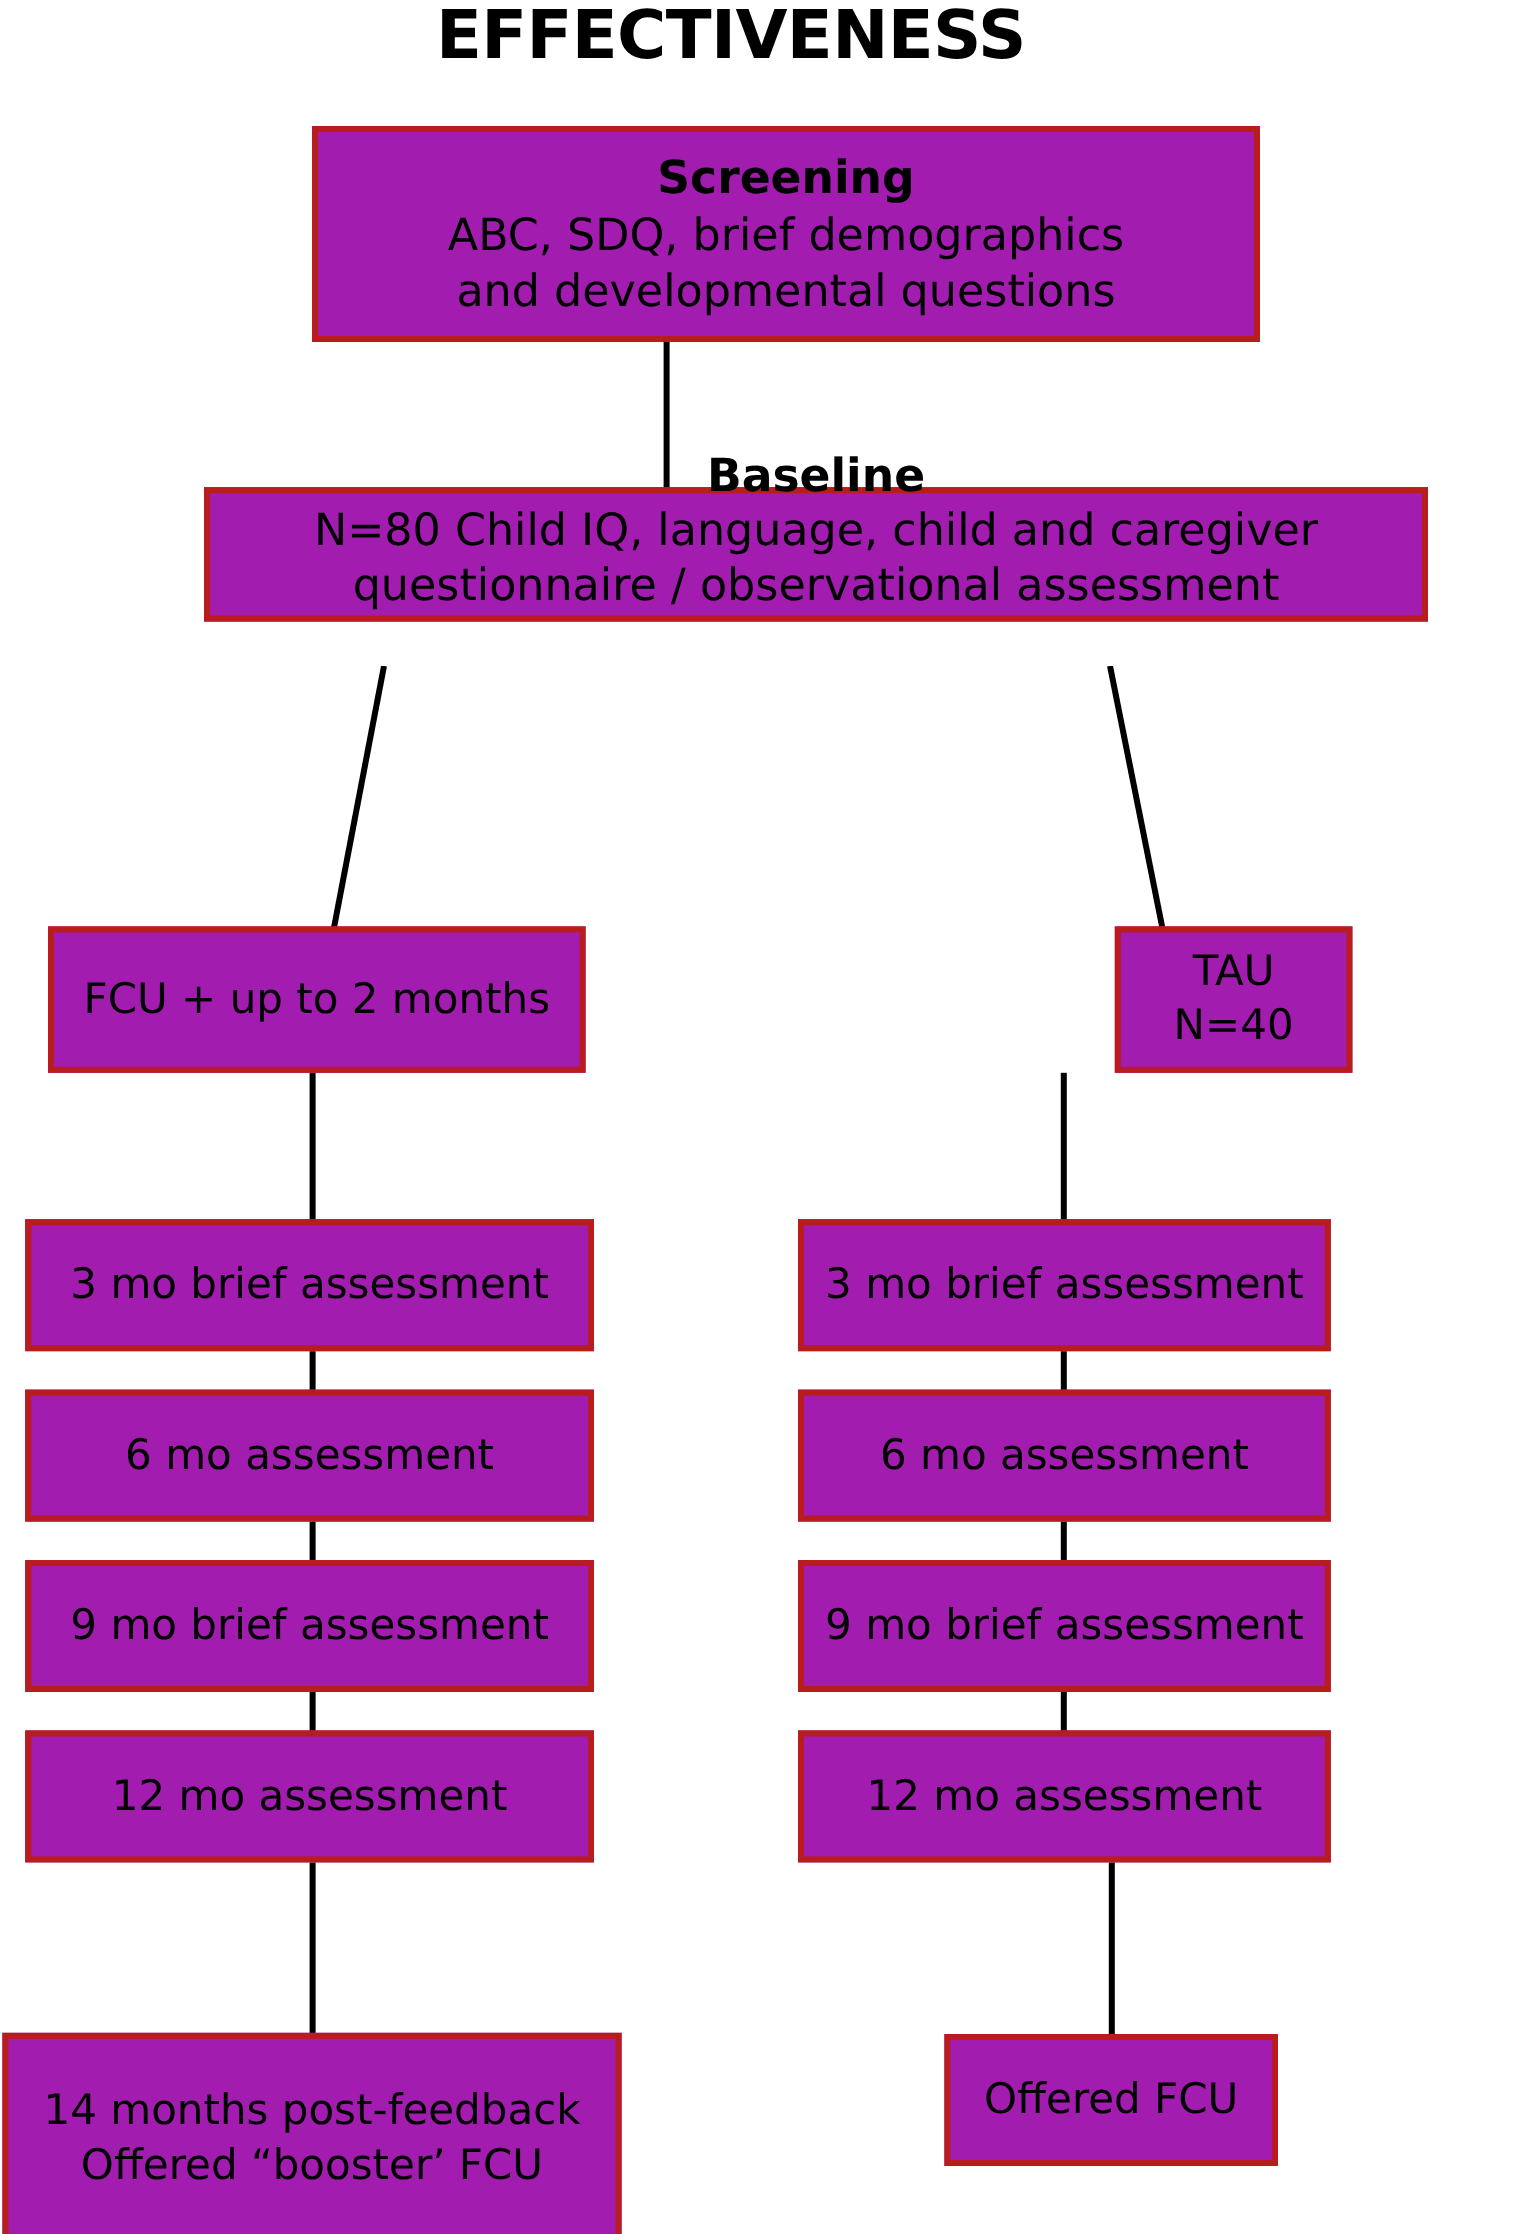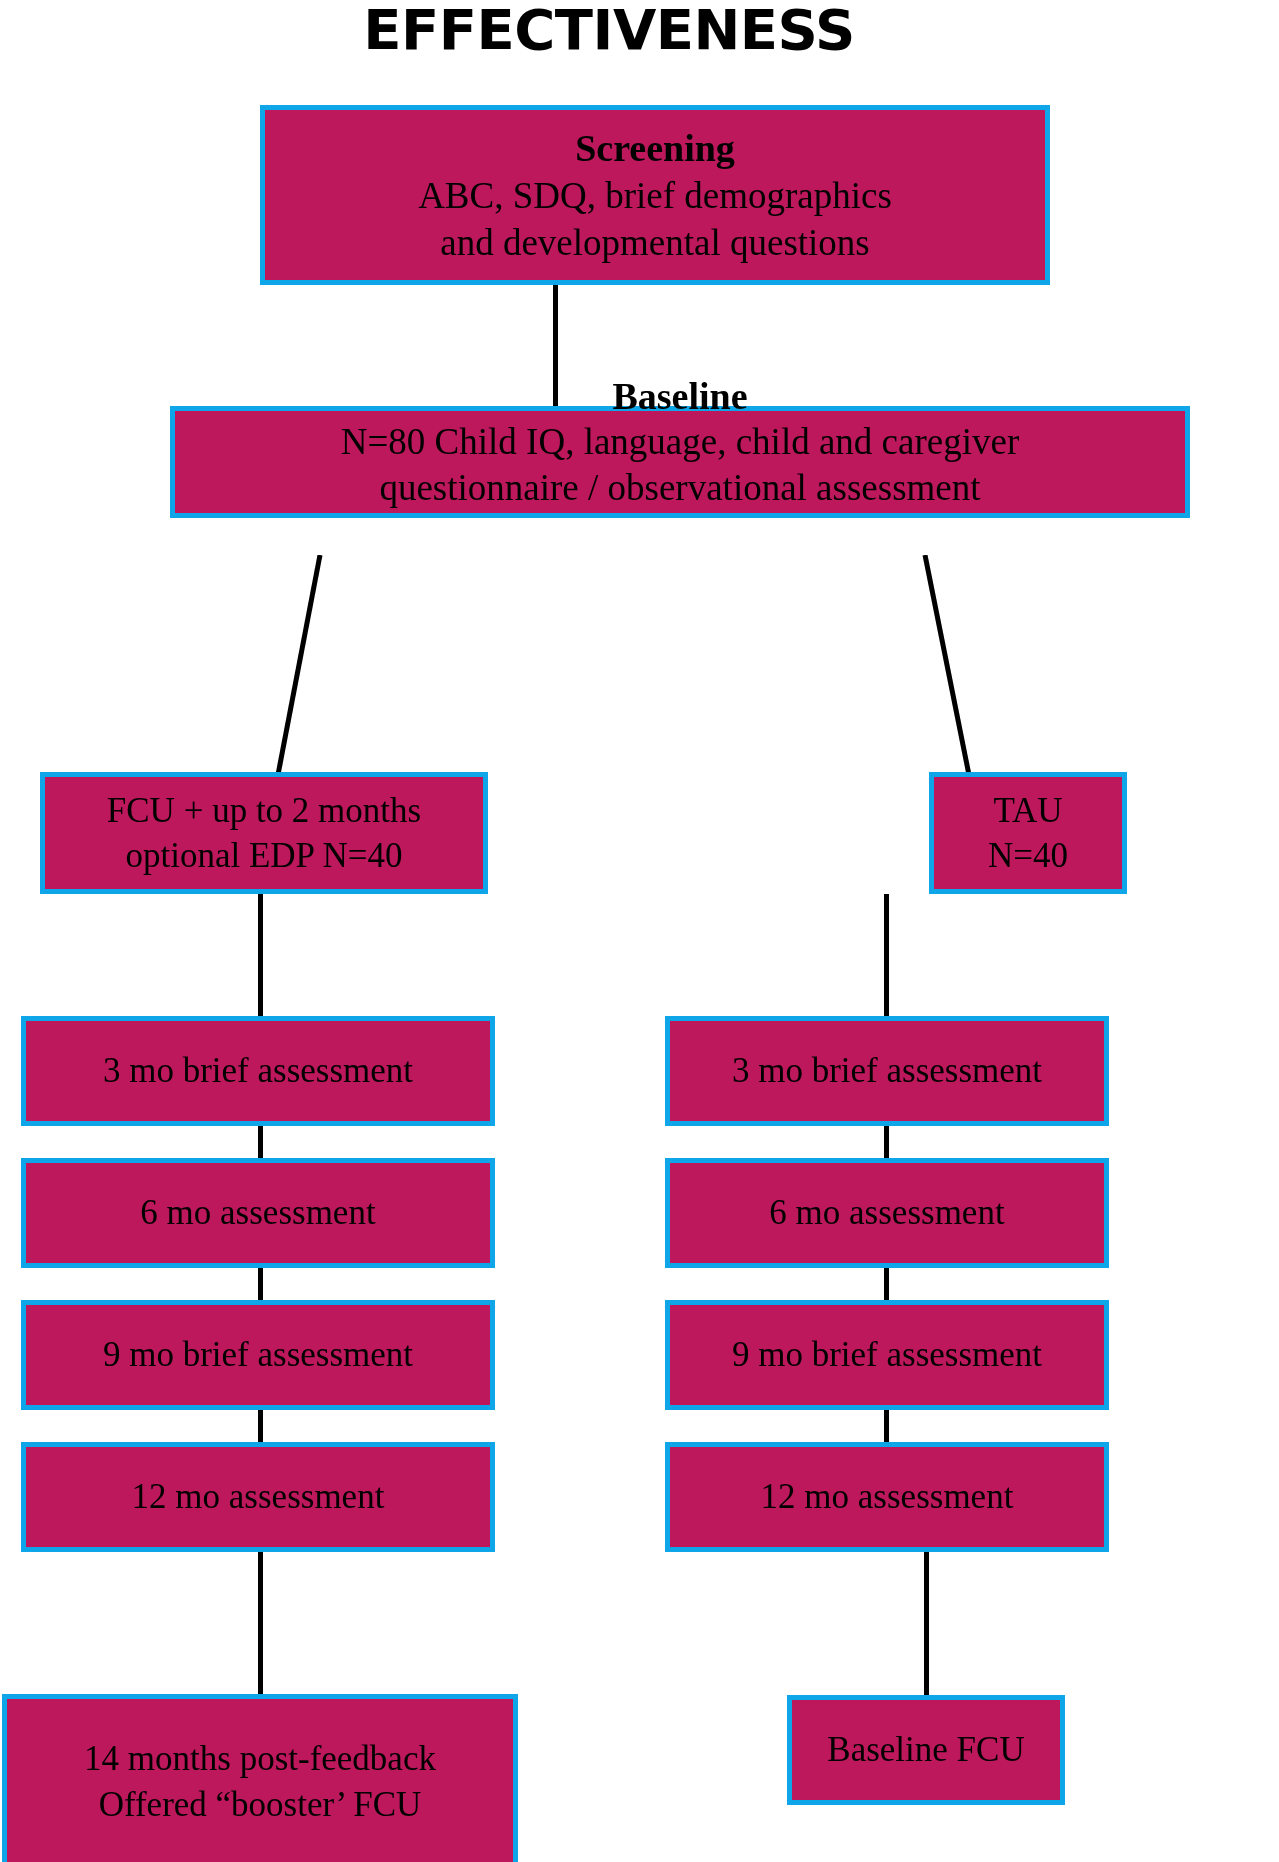--- a/index.html
+++ b/index.html
@@ -16,27 +16,26 @@
     text-align:center;
     font-size:56px;font-weight:bold;letter-spacing:-0.5px;
     line-height:60px;
     padding-left:44px;
   }
 
   
   .box{
     position:absolute;
     box-sizing:border-box;
-    border:5px solid #0ea5e9;
-    background:#be185d;
+    border:5px solid #b91c1c;
+    background:#a21caf;
     display:flex;flex-direction:column;
     align-items:center;justify-content:center;
     text-align:center;
     z-index:3;
-    font-family:Liberation Serif, serif;
   }
   .box .ln{display:block;white-space:nowrap;}
   .bold{font-weight:bold;}
 
   
   #screening-box{left:260px;top:105px;width:790px;height:180px;font-size:37px;line-height:47px;}
   #screening-box .ln.bold{font-size:38px;}
 
   #baseline-box{left:170px;top:406px;width:1020px;height:112px;font-size:37px;line-height:46px;}
   #baseline-box .ln.bold{font-size:38px;}
@@ -95,21 +94,20 @@
   </div>
 
   <svg class="diag" width="1279" height="260" style="left:0;top:555px;" viewBox="0 0 1279 260">
     <line x1="277" y1="225" x2="320" y2="0" stroke="#000" stroke-width="5"></line>
     <line x1="970" y1="225" x2="925" y2="0" stroke="#000" stroke-width="5"></line>
   </svg>
 
 
   <div class="box" id="fcu-box">
     <span class="ln">FCU + up to 2 months</span>
-    <span class="ln">optional EDP N=40</span>
   </div>
 
   <div class="box" id="tau-box">
     <span class="ln">TAU</span>
     <span class="ln">N=40</span>
   </div>
 
   <div class="vline" style="left:258px;top:894px;height:124px;"></div>
   <div class="vline" style="left:258px;top:1126px;height:34px;"></div>
   <div class="vline" style="left:258px;top:1268px;height:34px;"></div>
@@ -147,16 +145,16 @@
   <div class="box assess-r" id="r-12mo">
     <span class="ln">12 mo assessment</span>
   </div>
 
   <div class="box" id="l-final">
     <span class="ln">14 months post-feedback</span>
     <span class="ln">Offered “booster’ FCU</span>
   </div>
 
   <div class="box" id="r-final">
-    <span class="ln">Baseline FCU</span>
+    <span class="ln">Offered FCU</span>
   </div>
 
 </div>
 
 </body></html>

